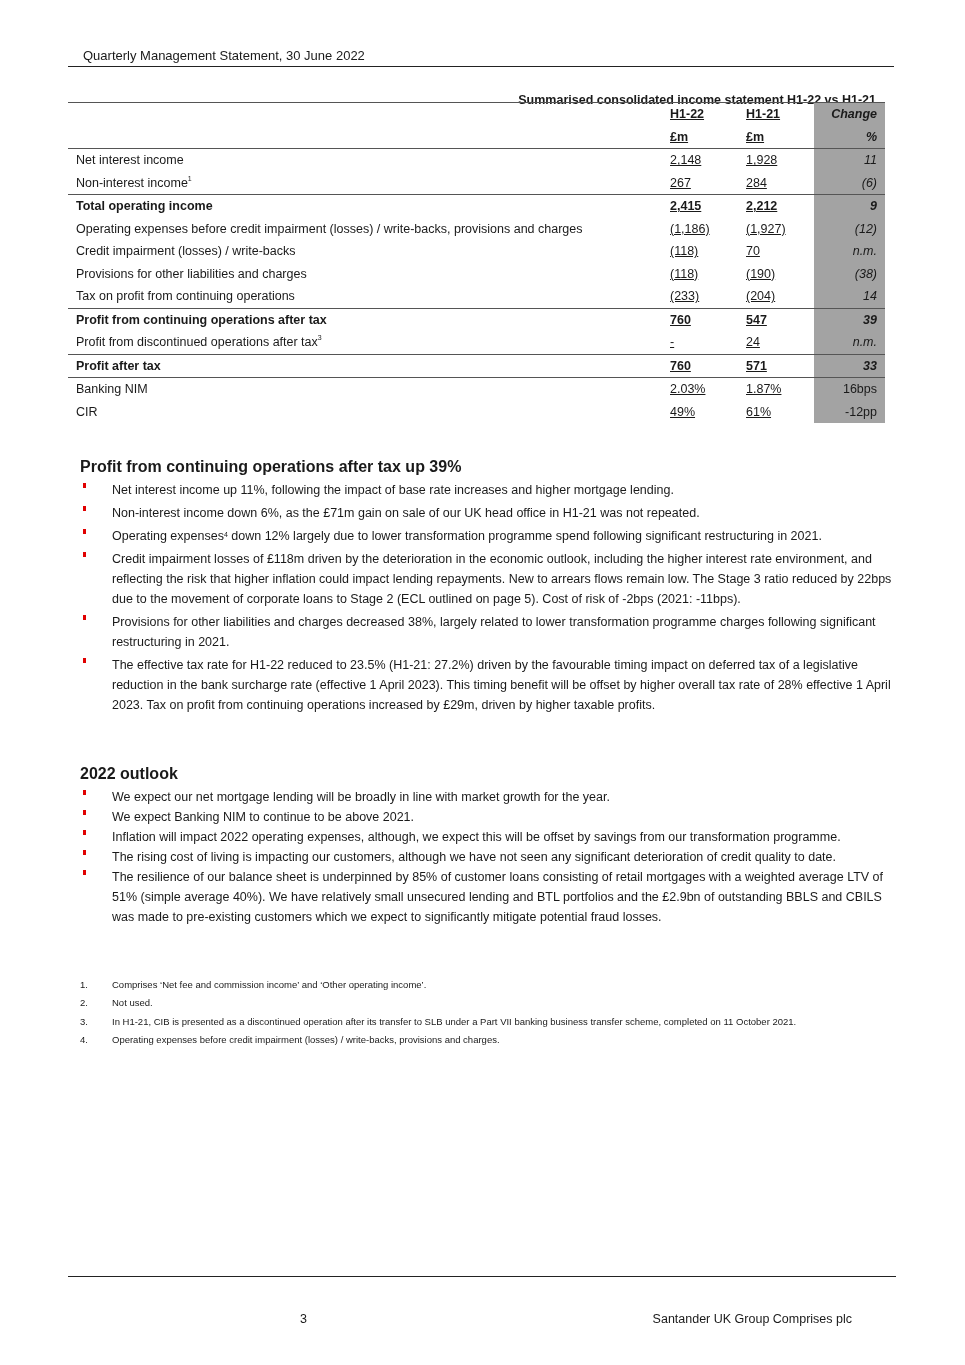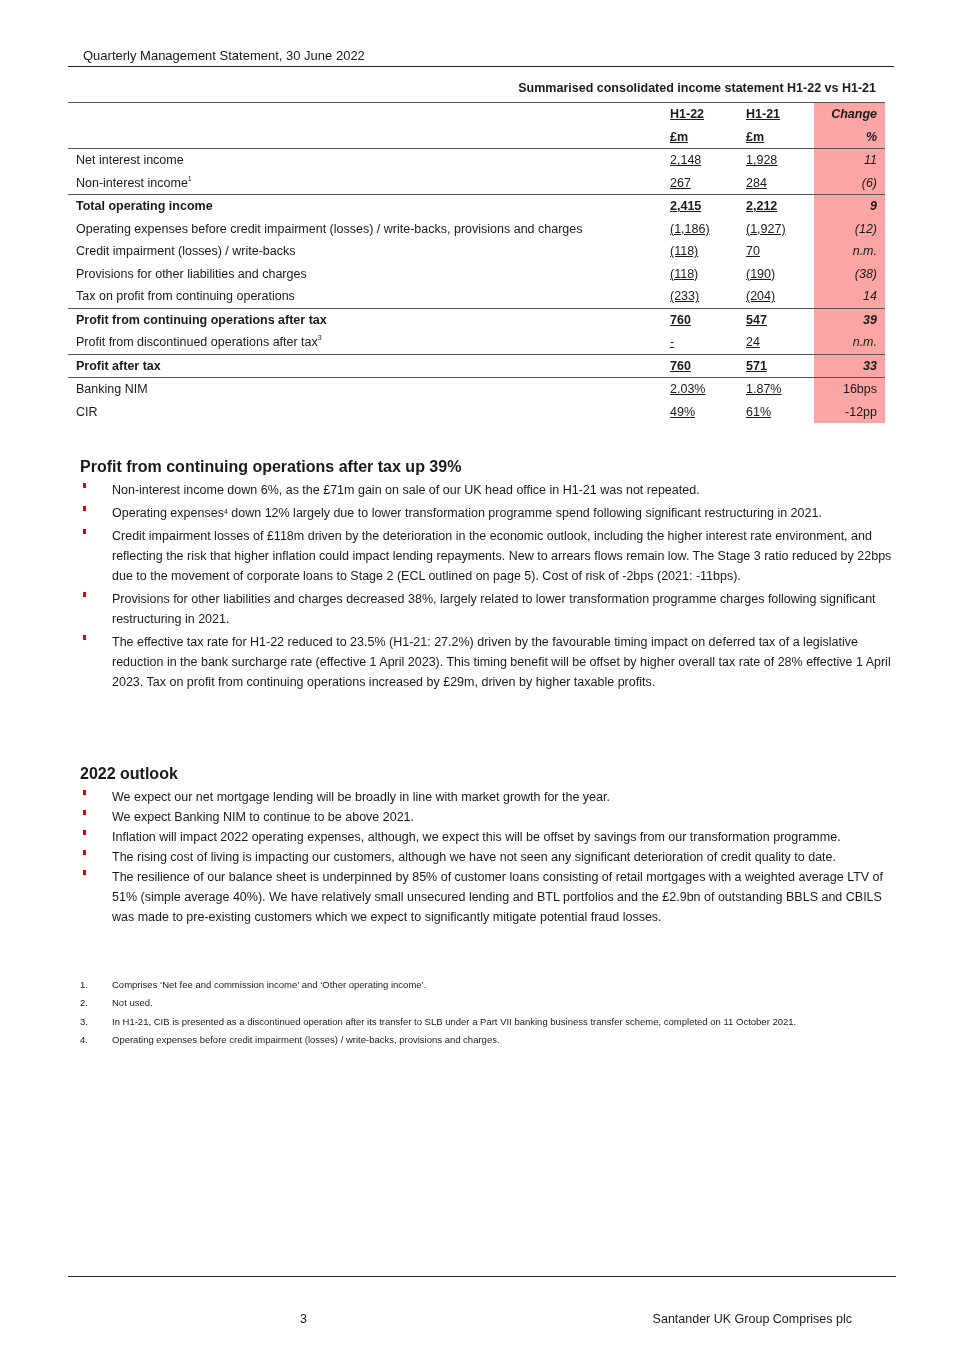--- a/index.html
+++ b/index.html
@@ -6,31 +6,31 @@
   body {
     width: 965px; height: 1365px; position: relative; overflow: hidden;
     font-family: "Liberation Sans", sans-serif; color: #1a1a1a;
   }
   .page-header {
     position: absolute; left: 68px; top: 48px; width: 826px;
     border-bottom: 1.5px solid #222; padding: 0 0 2px 15px; box-sizing: border-box;
     font-size: 13px; line-height: 16px;
   }
   .table-title {
-    position: absolute; left: 68px; top: 80px; width: 817px;
+    position: absolute; left: 68px; top: 92px; width: 817px;
     text-align: right; font-weight: bold; font-size: 12.5px; line-height: 16px;
     padding-right: 9px; box-sizing: border-box;
   }
   table.is {
     position: absolute; left: 68px; top: 102px; width: 817px;
     border-collapse: collapse; font-size: 12.5px;
   }
   table.is td { height: 22.5px; padding: 0 8px; white-space: nowrap; }
   table.is td.num { text-align: left; width: 60px; text-decoration: underline; }
-  table.is td.chg { text-align: right; width: 55px; background: #fca5a5; font-style: italic; }
+  table.is td.chg { text-align: right; width: 55px; background: #a3a3a3; font-style: italic; }
   table.is tr.upright td.chg { font-style: normal; }
   table.is tr.bold td { font-weight: bold; }
   table.is tr.top-rule td { border-top: 1px solid #555; }
   table.is tr.hdr td { font-weight: bold; }
   table.is tr.first td { border-top: 1px solid #555; }
   sup { font-size: 7px; vertical-align: top; position: relative; top: -1px; }
   .section { position: absolute; left: 80px; width: 815px; font-size: 12.5px; line-height: 20px; }
   .section h3 { margin: 0 0 3px 0; font-size: 16px; font-weight: bold; }
   .section ul { list-style: none; margin: 0; padding: 0; }
   .section li { position: relative; padding-left: 32px; margin-bottom: 3px; }
@@ -141,21 +141,21 @@
         <td class="num">49%</td>
         <td class="num">61%</td>
         <td class="chg">-12pp</td>
       </tr>
     </tbody>
 </table>
 
 <div class="section" style="top:457px;">
   <h3>Profit from continuing operations after tax up 39%</h3>
   <ul id="hl-list">
-      <li><span class="bullet"></span></li>
+      <li><span class="bullet"></span><span>Net interest income up 11%, following the impact of base rate increases and higher mortgage lending.</span></li>
       <li><span class="bullet"></span><span>Non-interest income down 6%, as the £71m gain on sale of our UK head office in H1-21 was not repeated.</span></li>
       <li><span class="bullet"></span><span>Operating expenses</span><sup>4</sup><span> down 12% largely due to lower transformation programme spend following significant restructuring in 2021.</span></li>
       <li><span class="bullet"></span><span>Credit impairment losses of £118m driven by the deterioration in the economic outlook, including the higher interest rate environment, and reflecting the risk that higher inflation could impact lending repayments. New to arrears flows remain low. The Stage 3 ratio reduced by 22bps due to the movement of corporate loans to Stage 2 (ECL outlined on page 5). Cost of risk of -2bps (2021: -11bps).</span></li>
       <li><span class="bullet"></span><span>Provisions for other liabilities and charges decreased 38%, largely related to lower transformation programme charges following significant restructuring in 2021.</span></li>
       <li><span class="bullet"></span><span>The effective tax rate for H1-22 reduced to 23.5% (H1-21: 27.2%) driven by the favourable timing impact on deferred tax of a legislative reduction in the bank surcharge rate (effective 1 April 2023). This timing benefit will be offset by higher overall tax rate of 28% effective 1 April 2023. Tax on profit from continuing operations increased by £29m, driven by higher taxable profits.</span></li>
     </ul>
 </div>
 
 <div class="section outlook" style="top:764px;">
   <h3>2022 outlook</h3>

